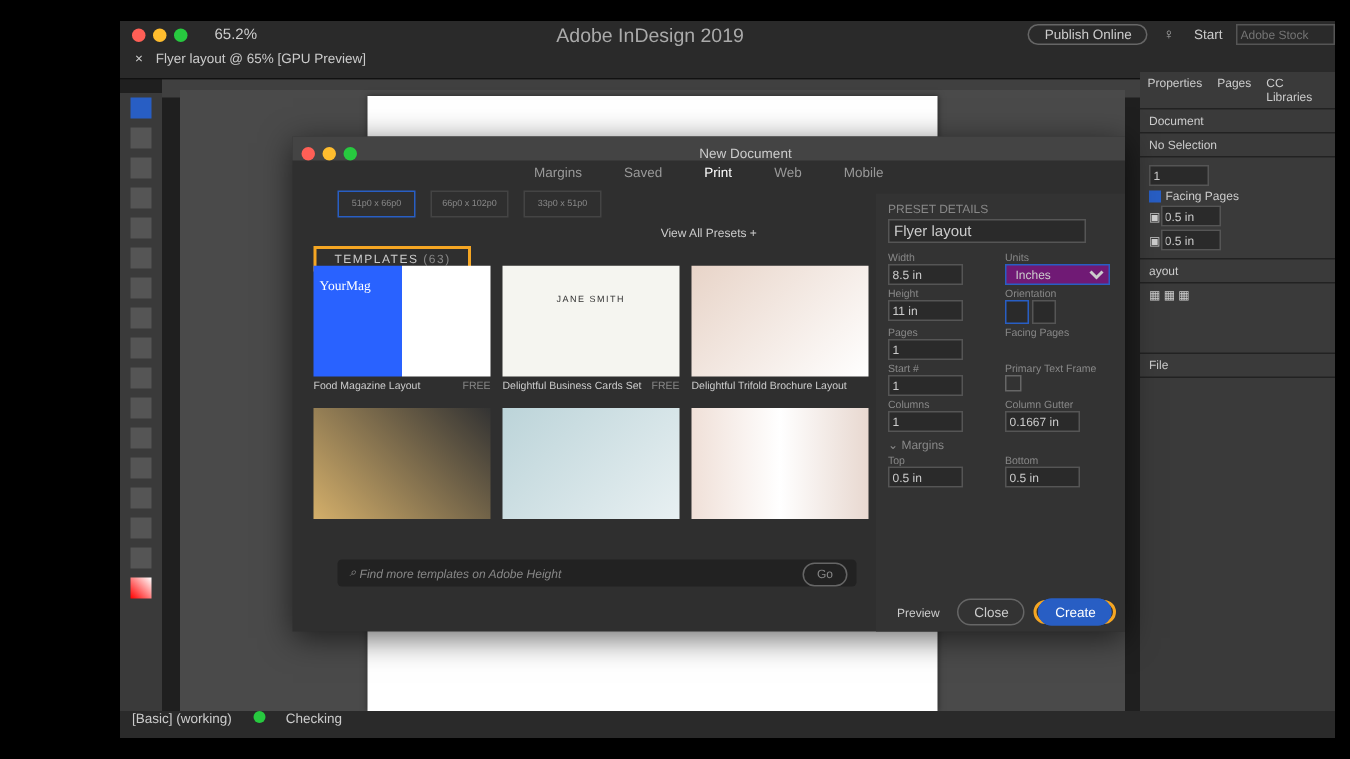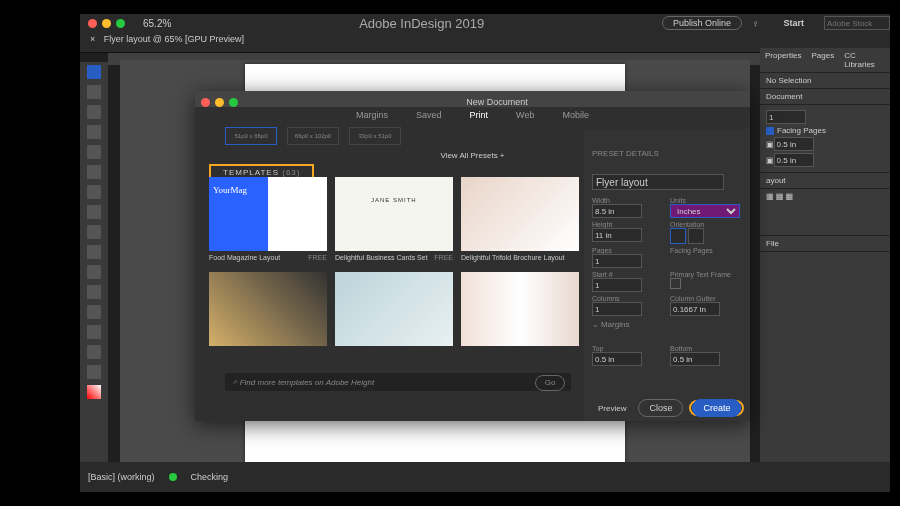--- a/index.html
+++ b/index.html
@@ -3,37 +3,37 @@
 <meta charset="utf-8">
 <style>
 html,body{margin:0;padding:0;width:900px;height:506px;background:#000;font-family:-apple-system,Helvetica,Arial,sans-serif;font-size:10px;color:#ccc;overflow:hidden}
 .app{position:absolute;top:14px;left:80px;width:810px;height:478px;background:#1f1f1f}
 .menubar{height:18px;background:#2a2a2a;display:flex;align-items:center}
 .traffic{display:flex;gap:5px;padding:0 8px}
 .traffic span{width:9px;height:9px;border-radius:50%}
 .red{background:#ff5f56}.yellow{background:#ffbd2e}.green{background:#27c93f}
 .title{flex:1;text-align:center;color:#aaa;font-size:13px}
 .publish{border:1px solid #666;padding:1px 10px;border-radius:9px;font-size:9px;margin-right:6px}
-.start{font-size:9px;font-weight:bold;margin:0 20px}
+.start{font-size:9px;font-weight:normal;margin:0 9px}
 .doctab{height:16px;background:#2a2a2a;border-bottom:1px solid #111;padding:2px 10px;font-size:9px;color:#ccc}
 .doctab span:first-child{margin-right:6px}
 .ruler{height:12px;background:#404040;margin-left:28px;margin-right:130px}
 .toolbar-left{position:absolute;left:0;top:48px;width:28px;bottom:18px;background:#3a3a3a;display:flex;flex-direction:column}
 .toolbar-left div{width:14px;height:14px;margin:3px auto;background:#555}
 .toolbar-left div.sel{background:#285ec4}
 .canvas{position:absolute;left:40px;top:46px;right:140px;bottom:18px;background:#4a4a4a}
 .page{margin:4px auto;width:380px;height:410px;background:#fff;box-shadow:0 0 4px rgba(0,0,0,.5)}
 .rpanel{position:absolute;right:0;top:34px;width:130px;bottom:18px;background:#3a3a3a;color:#ccc}
 .rtabs{display:flex;font-size:8px;border-bottom:1px solid #222}
 .rtabs div{padding:3px 5px}
 .rsec{padding:3px 6px;font-size:8px;border-bottom:1px solid #222}
 .rrow{display:flex;align-items:center;margin:2px 0}
 .rinput{width:34px;height:12px;background:#2a2a2a;border:1px solid #555;font-size:8px;color:#ccc;padding:0 2px}
 .cb{width:8px;height:8px;background:#285ec4;margin-right:3px}
-.status{position:absolute;left:0;right:0;bottom:0;height:30px;background:#2a2a2a;display:flex;align-items:center;font-size:9px;padding:0 8px;gap:14px}
+.status{position:absolute;left:0;right:0;bottom:0;height:18px;background:#2a2a2a;display:flex;font-size:9px;padding:0 8px;gap:14px}
 .status .dot{width:8px;height:8px;border-radius:50%;background:#27c93f}
 
 .modal{position:absolute;left:195px;top:91px;width:555px;height:330px;background:#2f2f2f;box-shadow:0 4px 20px rgba(0,0,0,.6)}
 .mhead{height:16px;background:#444;display:flex;align-items:flex-end}
 .mhead .traffic{padding:0 6px}
 .mhead .mtitle{flex:1;text-align:center;font-size:9px;color:#ccc}
 .tabs{display:flex;justify-content:center;gap:28px;padding:3px 0;font-size:9px}
 .tabs div{color:#999}
 .tabs .act{color:#fff}
 .presets{display:flex;gap:10px;margin:4px 0 4px 30px}
@@ -43,21 +43,21 @@
 .templates-label{display:inline-block;border:2px solid #f5a623;padding:2px 12px;margin:2px 0 4px 14px;font-size:8px;letter-spacing:1px}
 .gallery{position:absolute;left:0;top:86px;width:386px;bottom:24px;overflow:hidden;padding:0 14px}
 .grid{display:flex;flex-wrap:wrap;gap:8px}
 .card{width:118px}
 .thumb{width:118px;height:74px;background:#999;position:relative;overflow:hidden}
 .cardlabel{font-size:7px;color:#ccc;padding:3px 0;display:flex;justify-content:space-between}
 .cardlabel .free{color:#888}
 .searchbar{position:absolute;bottom:6px;left:30px;width:330px;height:18px;background:#222;border-radius:3px;display:flex;align-items:center;padding:0 8px;font-size:8px;color:#888;font-style:italic}
 .gobtn{position:absolute;right:6px;top:2px;width:28px;height:14px;border:1px solid #666;border-radius:8px;text-align:center;font-size:8px;font-style:normal;line-height:13px}
 .dpanel{position:absolute;right:0;top:38px;width:150px;bottom:0;background:#333;padding:4px 8px;font-size:8px}
-.dpanel .dh{color:#888;font-size:8px;margin:16px 0}
+.dpanel .dh{color:#888;font-size:8px;margin:2px 0}
 .dname{width:124px;height:14px;background:#2a2a2a;border:1px solid #555;color:#ccc;padding:0 3px;font-size:10px;margin-bottom:4px}
 .drow{display:flex;gap:6px;margin:3px 0}
 .dcol{flex:1}
 .dlabel{color:#888;font-size:7px}
 .dinput{width:44px;height:12px;background:#2a2a2a;border:1px solid #555;color:#ccc;font-size:8px;padding:0 2px}
 .dselect{width:70px;height:14px;background:#701a75;border:1px solid #285ec4;color:#ccc;font-size:8px;padding:0 2px}
 .orient{display:flex;gap:2px}
 .orient div{width:14px;height:14px;background:#2a2a2a;border:1px solid #555}
 .orient .sel{border-color:#285ec4}
 .dfooter{position:absolute;bottom:4px;left:8px;right:8px;display:flex;align-items:center;gap:6px}
@@ -118,22 +118,22 @@
   <div class="ruler"></div>
   <div class="canvas">
     <div class="page"></div>
   </div>
   <div class="rpanel">
     <div class="rtabs">
       <div>Properties</div>
       <div>Pages</div>
       <div>CC Libraries</div>
     </div>
+    <div class="rsec">Document</div>
     <div class="rsec">No Selection</div>
-    <div class="rsec">Document</div>
     <div class="rsec">
       <div class="rrow">
           <input class="rinput" value="1" style="">
         </div>
       <div class="rrow">
           <span class="cb"></span>
           <span>Facing Pages</span>
         </div>
       <div class="rrow">▣ <input class="rinput" value="0.5 in" style=""></div>
       <div class="rrow">▣ <input class="rinput" value="0.5 in" style=""></div>

